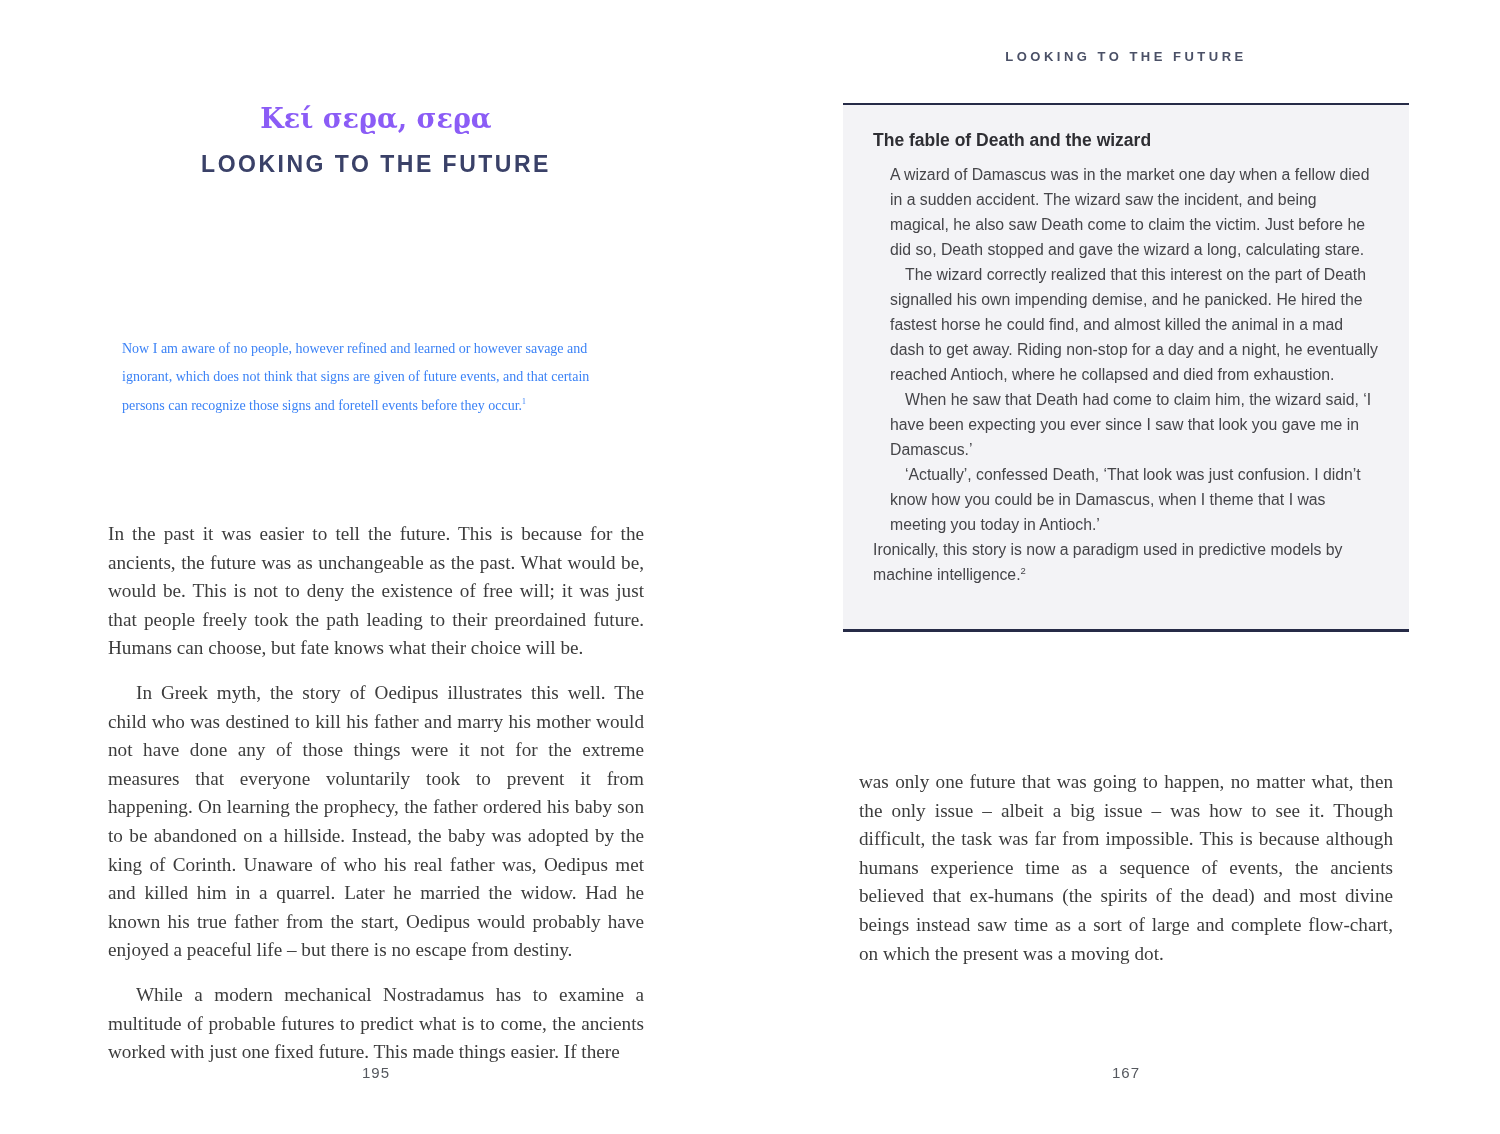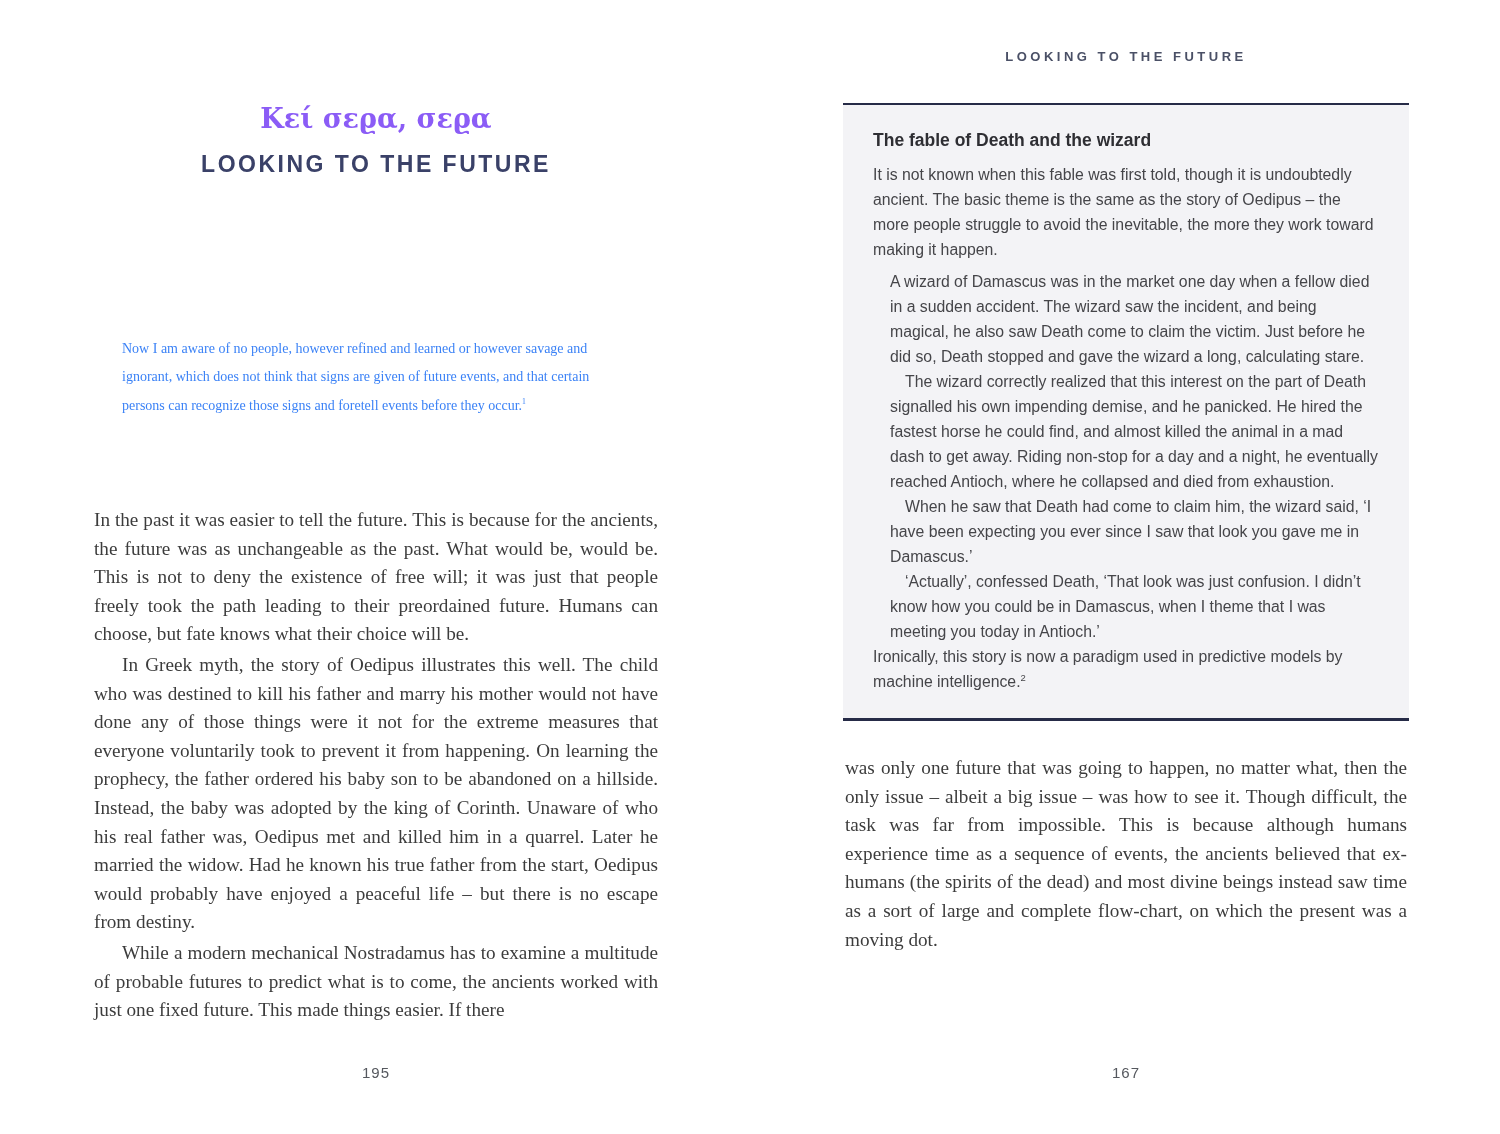--- a/index.html
+++ b/index.html
@@ -34,21 +34,21 @@
     font-size: 23px; font-weight: 700; letter-spacing: 2.5px;
     color: #3a4168;
   }
   .quote {
     position: absolute; top: 335px; left: 30px; width: 472px;
     font-size: 14px; line-height: 28.4px; color: #3b82f6;
   }
   .quote sup { font-size: 0.55em; line-height: 0; }
   .lp-body { position: absolute; top: 504px; left: 0; width: 568px; }
   .body-par {
-    margin: 2px; font-size: 19.2px; line-height: 28.6px;
+    margin: 16px; font-size: 19.2px; line-height: 28.6px;
     text-align: justify; color: #3c3c3c;
   }
   .body-par.indent { text-indent: 28px; }
   .folio {
     position: absolute; top: 1064px; left: 0; width: 100%; text-align: center;
     font-family: "Liberation Sans", sans-serif;
     font-size: 15px; letter-spacing: 1px; color: #55585e;
   }
 
   
@@ -57,21 +57,21 @@
     font-family: "Liberation Sans", sans-serif;
     font-size: 13px; font-weight: 600; letter-spacing: 3.5px;
     color: #4a5066;
   }
   .sidebar-box {
     position: absolute; top: 103px; left: 0; width: 566px;
     box-sizing: border-box;
     background: #f3f3f6;
     border-top: 2px solid #262b47;
     border-bottom: 3px solid #262b47;
-    padding: 25px 30px 24px 30px;
+    padding: 25px 30px 42px 30px;
     font-family: "Liberation Sans", sans-serif;
     color: #454549;
   }
   .sidebar-title {
     margin: 0 0 11px 0;
     font-size: 17.5px; font-weight: 700; color: #2e2e33;
   }
   .sidebar-par { margin: 0; font-size: 15.8px; line-height: 25px; }
   .sidebar-intro { margin-bottom: 7px; }
   .fable { margin-left: 17px; }
@@ -102,21 +102,20 @@
 
     <div class="folio">195</div>
   </div>
 
   <div class="page right-page">
 
     <div class="running-header">LOOKING TO THE FUTURE</div>
 
     <div class="sidebar-box">
       <h3 class="sidebar-title">The fable of Death and the wizard</h3>
-      <p class="sidebar-par sidebar-intro">It is not known when this fable was first told, though it is undoubtedly ancient. The basic theme is the same as the story of Oedipus – the more people struggle to avoid the inevitable, the more they work toward making it happen.</p>
       <div class="fable">
         <p class="sidebar-par">A wizard of Damascus was in the market one day when a fellow died in a sudden accident. The wizard saw the incident, and being magical, he also saw Death come to claim the victim. Just before he did so, Death stopped and gave the wizard a long, calculating stare.</p>
         <p class="sidebar-par ind">The wizard correctly realized that this interest on the part of Death signalled his own impending demise, and he panicked. He hired the fastest horse he could find, and almost killed the animal in a mad dash to get away. Riding non-stop for a day and a night, he eventually reached Antioch, where he collapsed and died from exhaustion.</p>
         <p class="sidebar-par ind">When he saw that Death had come to claim him, the wizard said, ‘I have been expecting you ever since I saw that look you gave me in Damascus.’</p>
         <p class="sidebar-par ind">‘Actually’, confessed Death, ‘That look was just confusion. I didn’t know how you could be in Damascus, when I theme that I was meeting you today in Antioch.’</p>
       </div>
       <p class="sidebar-par sidebar-outro"><span>Ironically, this story is now a paradigm used in predictive models by machine intelligence.</span><sup>2</sup></p>
     </div>
 
     <div class="rp-body">

